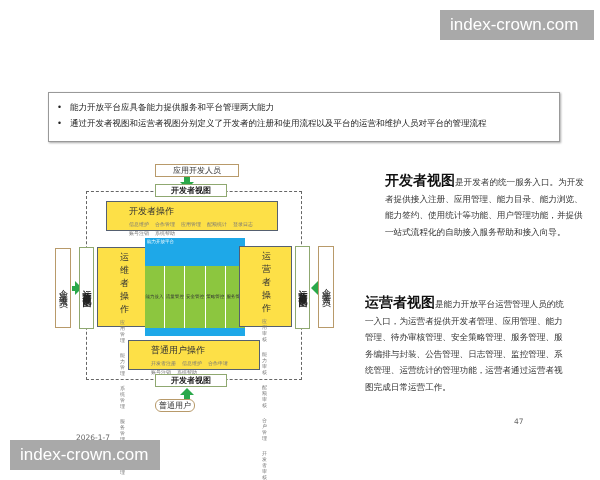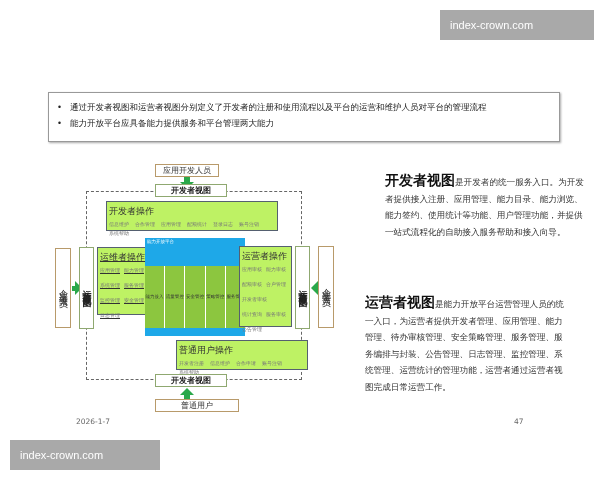--- a/index.html
+++ b/index.html
@@ -1,32 +1,32 @@
 <!DOCTYPE html>
 <html><head>
 <meta charset="utf-8">
 <style>
   * { box-sizing: border-box; margin: 0; padding: 0; }
   body { width: 600px; height: 480px; background: #ffffff; position: relative; overflow: hidden;
          font-family: "DejaVu Sans", "Liberation Sans", sans-serif; color: #333; }
   .wm { position: absolute; background: #a9a9a9; color: #fff; font-family: "Liberation Sans", sans-serif;
-        font-size: 11px; padding: 0 10px; line-height: 30px; height: 30px; }
+        font-size: 17px; padding: 0 10px; line-height: 30px; height: 30px; }
   .wm.top { left: 440px; top: 10px; width: 154px; }
   .wm.bot { left: 10px; top: 440px; width: 150px; }
   .bullets { position: absolute; left: 48px; top: 92px; width: 512px; height: 50px;
              border: 1px solid #999; box-shadow: 1px 1px 2px #aaa; padding: 6px 8px; }
   .bullets li { list-style: none; font-size: 8.5px; line-height: 16px; color: #222; }
   .bullets li::before { content: "•"; margin-right: 8px; }
   .dash { position: absolute; left: 86px; top: 191px; width: 216px; height: 189px;
           border: 1px dashed #666; }
   .tanbox { position: absolute; border: 1.5px solid #b89a6a; background: #fff;
             font-size: 8px; text-align: center; color: #333; }
   .greenbox { position: absolute; border: 1.5px solid #8fa870; background: #fff;
               font-size: 8px; font-weight: bold; text-align: center; color: #222; }
-  .opbox { position: absolute; border: 1.5px solid #556070; background: #bef264; padding: 3px 2px; }
+  .opbox { position: absolute; border: 1.5px solid #556070; background: #fde047; padding: 3px 22px; }
   .opbox .t { font-size: 9px; color: #333; margin-bottom: 3px; }
   .opbox .items { font-size: 5px; color: #777; display: flex; flex-wrap: wrap; gap: 3px 6px; }
   .vert { writing-mode: vertical-rl; text-orientation: upright; letter-spacing: 2px; }
   .arrow-down { position: absolute; width: 0; height: 0; border-left: 7px solid transparent;
                 border-right: 7px solid transparent; border-top: 7px solid #2aa84a; }
   .arrow-up { position: absolute; width: 0; height: 0; border-left: 7px solid transparent;
               border-right: 7px solid transparent; border-bottom: 7px solid #2aa84a; }
   .arrow-right { position: absolute; width: 0; height: 0; border-top: 7px solid transparent;
                  border-bottom: 7px solid transparent; border-left: 7px solid #2aa84a; }
   .arrow-left { position: absolute; width: 0; height: 0; border-top: 7px solid transparent;
@@ -40,28 +40,28 @@
   .desc { position: absolute; left: 365px; width: 200px; font-size: 8.6px; line-height: 16.5px; color: #333; }
   .desc .h { font-size: 14px; font-weight: bold; color: #111; }
   .footer { position: absolute; font-size: 7.5px; color: #666; top: 417px; }
 </style>
 </head>
 <body>
 
 <div class="wm top">index-crown.com</div>
 
 <ul class="bullets">
+  <li>能力开放平台应具备能力提供服务和平台管理两大能力</li>
   <li>通过开发者视图和运营者视图分别定义了开发者的注册和使用流程以及平台的运营和维护人员对平台的管理流程</li>
-  <li>能力开放平台应具备能力提供服务和平台管理两大能力</li>
 </ul>
 
 <div>
   <div class="dash"></div>
 
-  <div class="tanbox" style="left:155px;top:164px;width:64px;height:13px;line-height:11px;">应用开发人员</div>
+  <div class="tanbox" style="left:155px;top:164px;width:84px;height:13px;line-height:11px;">应用开发人员</div>
   <div class="stem" style="left:184px;top:177px;width:6px;height:5px;"></div>
   <div class="arrow-down" style="left:180px;top:182px;"></div>
   <div class="greenbox" style="left:155px;top:184px;width:72px;height:13px;line-height:11px;">开发者视图</div>
 
   <div class="opbox" style="left:106px;top:201px;width:172px;height:30px;">
     <div class="t">开发者操作</div>
     <div class="items">
       <span>信息维护</span>
       <span>合作管理</span>
       <span>应用管理</span>
@@ -70,21 +70,21 @@
       <span>账号注销</span>
       <span>系统帮助</span>
     </div>
   </div>
 
   <div class="tanbox vert" style="left:55px;top:248px;width:16px;height:80px;font-size:9px;display:flex;align-items:center;justify-content:center;">企业运维人员</div>
   <div class="stem" style="left:72px;top:286px;width:4px;height:5px;"></div>
   <div class="arrow-right" style="left:75px;top:281px;"></div>
   <div class="greenbox vert" style="left:79px;top:247px;width:15px;height:82px;font-size:9px;display:flex;align-items:center;justify-content:center;">运营者视图</div>
 
-  <div class="opbox" style="left:97px;top:247px;width:53px;height:68px;text-decoration:underline;">
+  <div class="opbox" style="left:97px;top:247px;width:53px;height:80px;">
     <div class="t">运维者操作</div>
     <div class="items" style="gap:9px 4px;">
       <span>应用管理</span>
       <span>能力管理</span>
       <span>系统管理</span>
       <span>服务管理</span>
       <span>监控管理</span>
       <span>安全管理</span>
       <span>日志管理</span>
     </div>
@@ -113,41 +113,41 @@
       <span>服务审核</span>
       <span>公告管理</span>
     </div>
   </div>
 
   <div class="greenbox vert" style="left:295px;top:246px;width:15px;height:83px;font-size:9px;display:flex;align-items:center;justify-content:center;">运营者视图</div>
   <div class="arrow-left" style="left:311px;top:281px;"></div>
   <div class="stem" style="left:317px;top:286px;width:4px;height:5px;"></div>
   <div class="tanbox vert" style="left:318px;top:246px;width:16px;height:82px;font-size:9px;display:flex;align-items:center;justify-content:center;">企业运营人员</div>
 
-  <div class="opbox" style="left:128px;top:340px;width:132px;height:30px;margin-left:48px;">
+  <div class="opbox" style="left:128px;top:340px;width:132px;height:30px;">
     <div class="t">普通用户操作</div>
     <div class="items">
       <span>开发者注册</span>
       <span>信息维护</span>
       <span>合作申请</span>
       <span>账号注销</span>
       <span>系统帮助</span>
     </div>
   </div>
 
   <div class="greenbox" style="left:155px;top:374px;width:72px;height:13px;line-height:11px;">开发者视图</div>
   <div class="arrow-up" style="left:180px;top:388px;"></div>
   <div class="stem" style="left:184px;top:395px;width:6px;height:4px;"></div>
-  <div class="tanbox" style="left:155px;top:399px;width:84px;height:13px;line-height:11px;">普通用户</div>
+  <div class="tanbox" style="left:155px;top:399px;width:40px;height:13px;line-height:11px;border-radius:6px;">普通用户</div>
 </div>
 
 <div class="desc" style="top:172px;margin-left:20px;">
   <span class="h">开发者视图</span><span>是开发者的统一服务入口。为开发者提供接入注册、应用管理、能力目录、能力浏览、能力签约、使用统计等功能、用户管理功能，并提供一站式流程化的自助接入服务帮助和接入向导。</span>
 </div>
 
 <div class="desc" style="top:294px;">
   <span class="h">运营者视图</span><span>是能力开放平台运营管理人员的统一入口，为运营者提供开发者管理、应用管理、能力管理、待办审核管理、安全策略管理、服务管理、服务编排与封装、公告管理、日志管理、监控管理、系统管理、运营统计的管理功能，运营者通过运营者视图完成日常运营工作。</span>
 </div>
 
-<div class="footer" style="left:76px;">2026-1-7</div>
+<div class="footer" style="left:76px;margin-top:16px;">2026-1-7</div>
 <div class="footer" style="left:514px;">47</div>
 
 <div class="wm bot">index-crown.com</div>
 
 </body></html>

